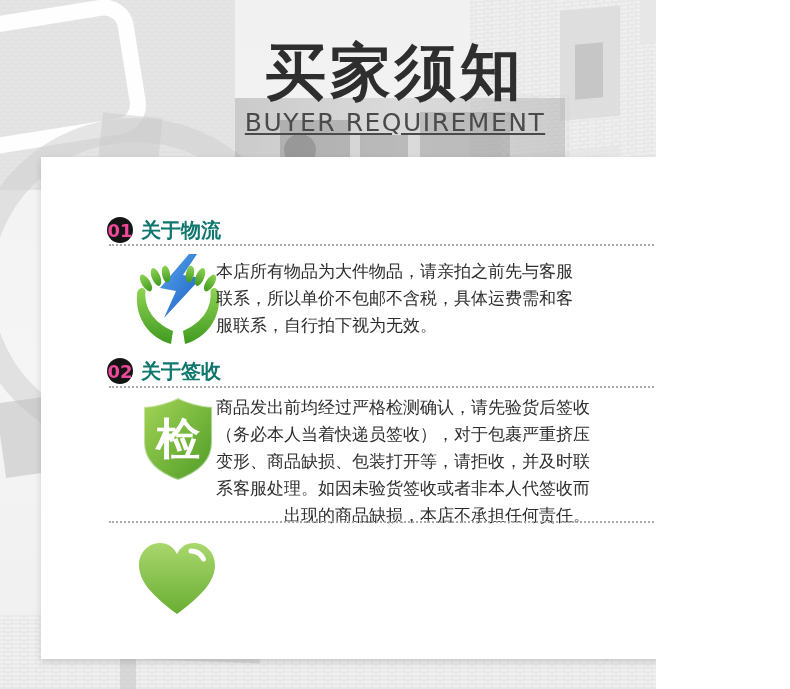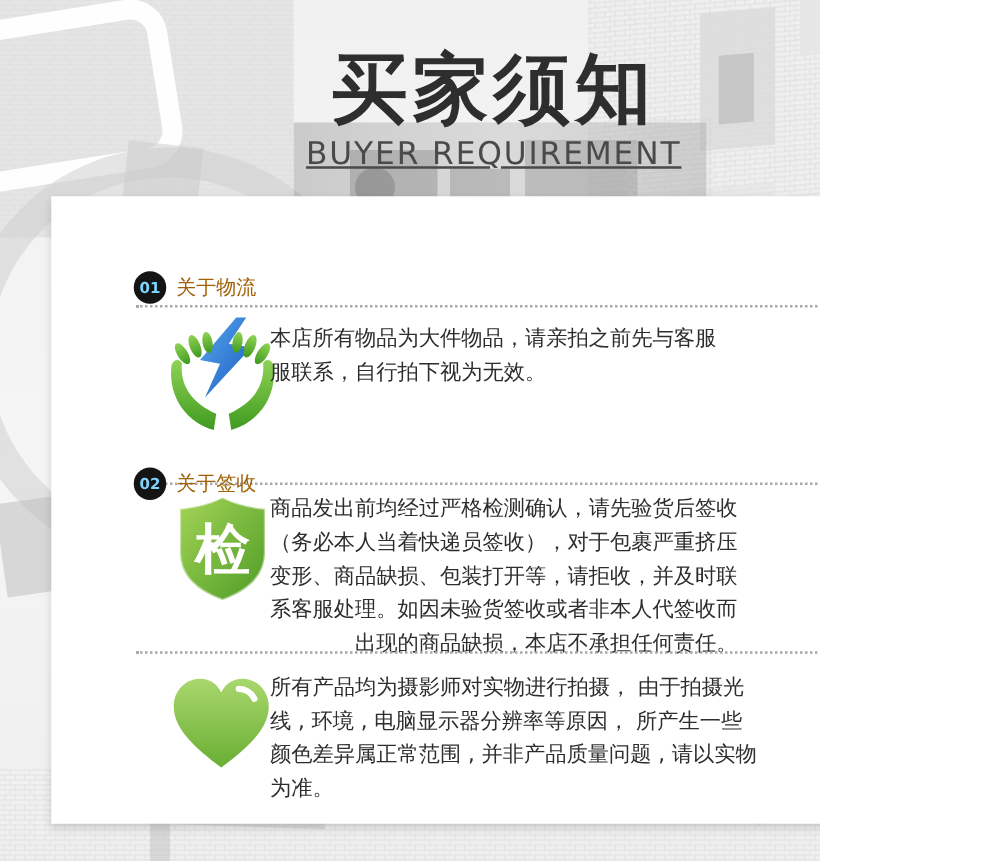--- a/index.html
+++ b/index.html
@@ -23,34 +23,34 @@
   }
 
   
   .panel {
     position:absolute; left:41px; top:157px; width:709px; height:502px;
     background:#ffffff; z-index:3; box-shadow:0 3px 7px rgba(0,0,0,.14);
   }
 
   .sec-header { position:absolute; left:66px; height:28px; display:flex; align-items:center; z-index:5; }
   .badge {
-    width:26px; height:26px; border-radius:50%; background:#141414; color:#7dd3fc;
-    font-size:12px; font-weight:700; display:flex; align-items:center; justify-content:center;
+    width:26px; height:26px; border-radius:50%; background:#141414; color:#ec4899;
+    font-size:18px; font-weight:700; display:flex; align-items:center; justify-content:center;
     letter-spacing:0; flex:0 0 auto;
   }
-  .sec-title { margin-left:8px; font-size:16px; font-weight:400; color:#a16207; white-space:nowrap; }
+  .sec-title { margin-left:8px; font-size:20px; font-weight:700; color:#0f766e; white-space:nowrap; }
   .dotline { position:absolute; left:68px; width:549px; border-top:2px dotted #a9a9a9; z-index:4; }
 
   .icon-box { position:absolute; z-index:4; }
   .body-text { position:absolute; left:175px; z-index:4; font-size:17px; line-height:27px; color:#2d2d2d; }
   .body-text div { white-space:nowrap; }
 
   
   .h1 { top:59px; }  .d1 { top:87px; }
-  .h2 { top:216px;align-items:center; } .d2 { top:229px; }
+  .h2 { top:200px;align-items:center; } .d2 { top:229px; }
   .h3 { top:335px; } .d3 { top:364px; }
   .i1 { left:84px;  top:95px;  width:106px; height:98px; }
   .i2 { left:97px;  top:239px; width:80px;  height:86px; }
   .i3 { left:94px;  top:383px; width:84px;  height:80px; }
   .t1 { top:101px; }
   .t2 { top:237px;text-align:right; }
   .t3 { top:380px; }
 </style>
 </head>
 <body>
@@ -143,20 +143,21 @@
             <ellipse cx="21" cy="31" rx="4.2" ry="9.5" transform="rotate(-32 21 31)"></ellipse>
             <ellipse cx="31" cy="25" rx="4.2" ry="9.5" transform="rotate(-22 31 25)"></ellipse>
             <ellipse cx="41" cy="22" rx="4" ry="8.5" transform="rotate(-10 41 22)"></ellipse>
           </g>
         </g>
       </svg>
     </div>
 
     <div class="body-text t1">
       <div>本店所有物品为大件物品，请亲拍之前先与客服</div>
+      <div>联系，所以单价不包邮不含税，具体运费需和客</div>
       <div>服联系，自行拍下视为无效。</div>
     </div>
 
     <div class="sec-header h2">
       <div class="badge">02</div>
       <div class="sec-title">关于签收</div>
     </div>
     <div class="dotline d2"></div>
 
     <div class="icon-box i2">
@@ -188,21 +189,15 @@
           <linearGradient id="heartG" x1="0" y1="0" x2="0" y2="1">
             <stop offset="0" stop-color="#a9d76d"></stop>
               <stop offset="1" stop-color="#69ae33"></stop>
           </linearGradient>
         </defs>
         <path d="M42 74 C18 56 4 42 4 25 C4 12 14 3 25 3 C33 3 39 7.5 42 14 C45 7.5 51 3 59 3 C70 3 80 12 80 25 C80 42 66 56 42 74 Z" fill="url(#heartG)"></path>
         <path d="M56 11 C61 11 66 14 68.5 19" stroke="#ffffff" stroke-width="5" stroke-linecap="round" fill="none"></path>
       </svg>
     </div>
 
-    <div class="body-text t3">
-      <div>所有产品均为摄影师对实物进行拍摄， 由于拍摄光</div>
-      <div>线 , 环境 , 电脑显示器分辨率等原因， 所产生一些</div>
-      <div>颜色差异属正常范围 , 并非产品质量问题 , 请以实物</div>
-      <div>为准。</div>
-    </div>
 
   </div>
 </div>
 
 </body></html>

